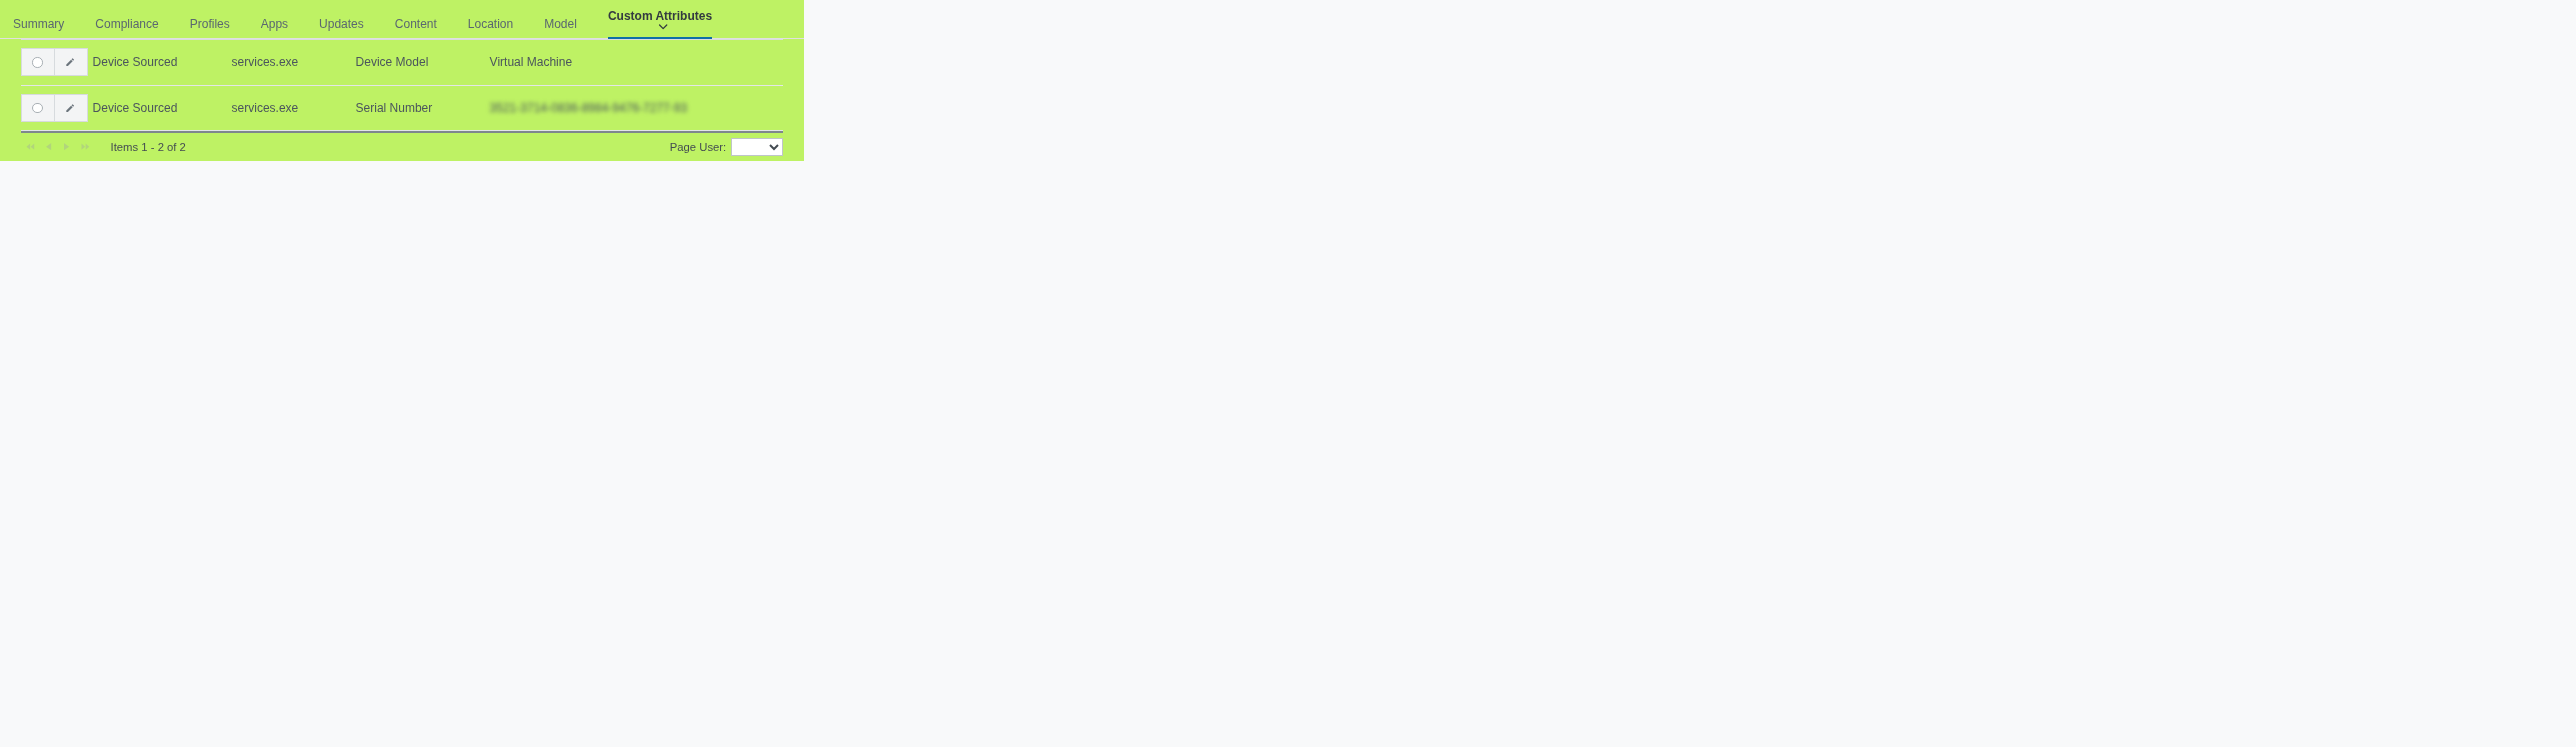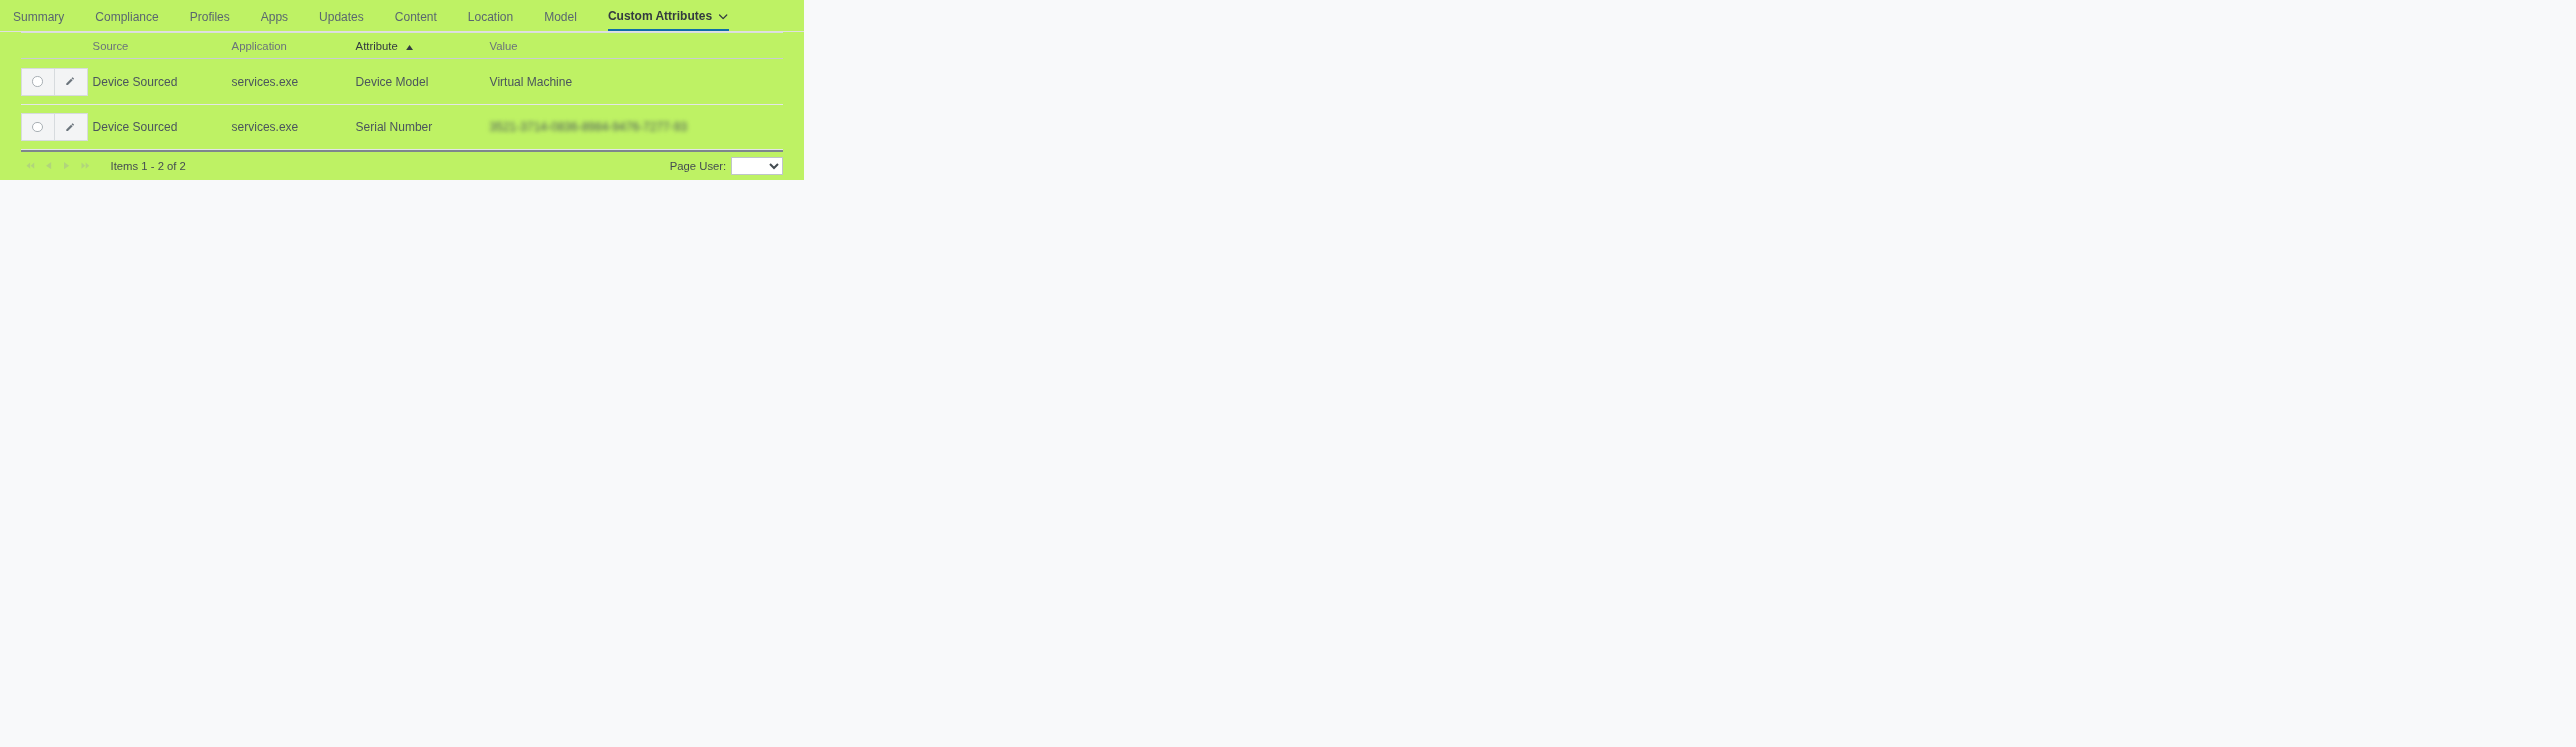--- a/index.html
+++ b/index.html
@@ -167,44 +167,30 @@
 
   <div class="tab-row" id="tab-row">
       <div class="tab"><span>Summary</span></div>
       <div class="tab"><span>Compliance</span></div>
       <div class="tab"><span>Profiles</span></div>
       <div class="tab"><span>Apps</span></div>
       <div class="tab"><span>Updates</span></div>
       <div class="tab"><span>Content</span></div>
       <div class="tab"><span>Location</span></div>
       <div class="tab"><span>Model</span></div>
-      <div class="tab active tab-more" style="margin-right: 0px;">
+      <div class="tab active tab-more" style="margin-right: 0px; flex-direction: column;">
         <span>Custom Attributes</span>
         <svg width="10.3" height="7.2" viewBox="0 0 20 14">
           <polyline points="3,4 10,11 17,4" fill="none" stroke="#333b40" stroke-width="2.5" stroke-linecap="round" stroke-linejoin="round"></polyline>
         </svg>
       </div>
     </div>
 
 
   <div class="table-wrap">
-    <div class="thead">
-      <div class="col col-actions"></div>
-      <div class="col col-source">Source</div>
-      <div class="col col-app">Application</div>
-      <div class="col col-attr sorted">
-        <span>Attribute</span>
-        <span class="sort-arrow">
-          <svg width="7.2" height="5.2" viewBox="0 0 14 10">
-              <polygon points="7,0 14,10 0,10" fill="#333b40"></polygon>
-            </svg>
-        </span>
-      </div>
-      <div class="col col-value">Value</div>
-    </div>
     <div id="tbody">
         <div class="trow">
           <div class="col col-actions">
             <div class="row-actions">
               <div>
                 <span class="radio-dot"></span>
               </div>
               <div>
                 <svg width="10.3" height="10.3" viewBox="0 0 24 24" fill="#6c757d">
                   <path d="M3 17.25V21h3.75L17.81 9.94l-3.75-3.75L3 17.25zM20.71 7.04a1 1 0 0 0 0-1.41l-2.34-2.34a1 1 0 0 0-1.41 0l-1.83 1.83 3.75 3.75 1.83-1.83z"></path>

